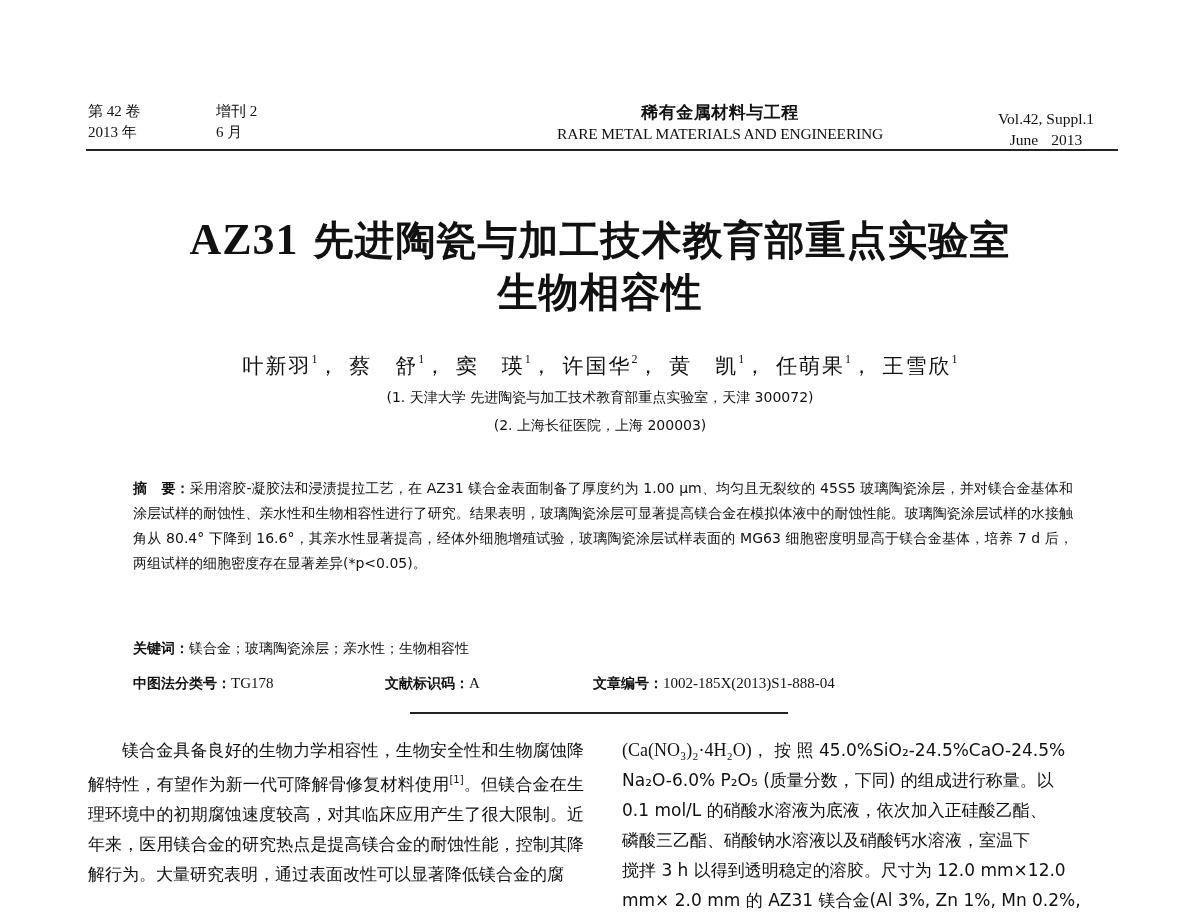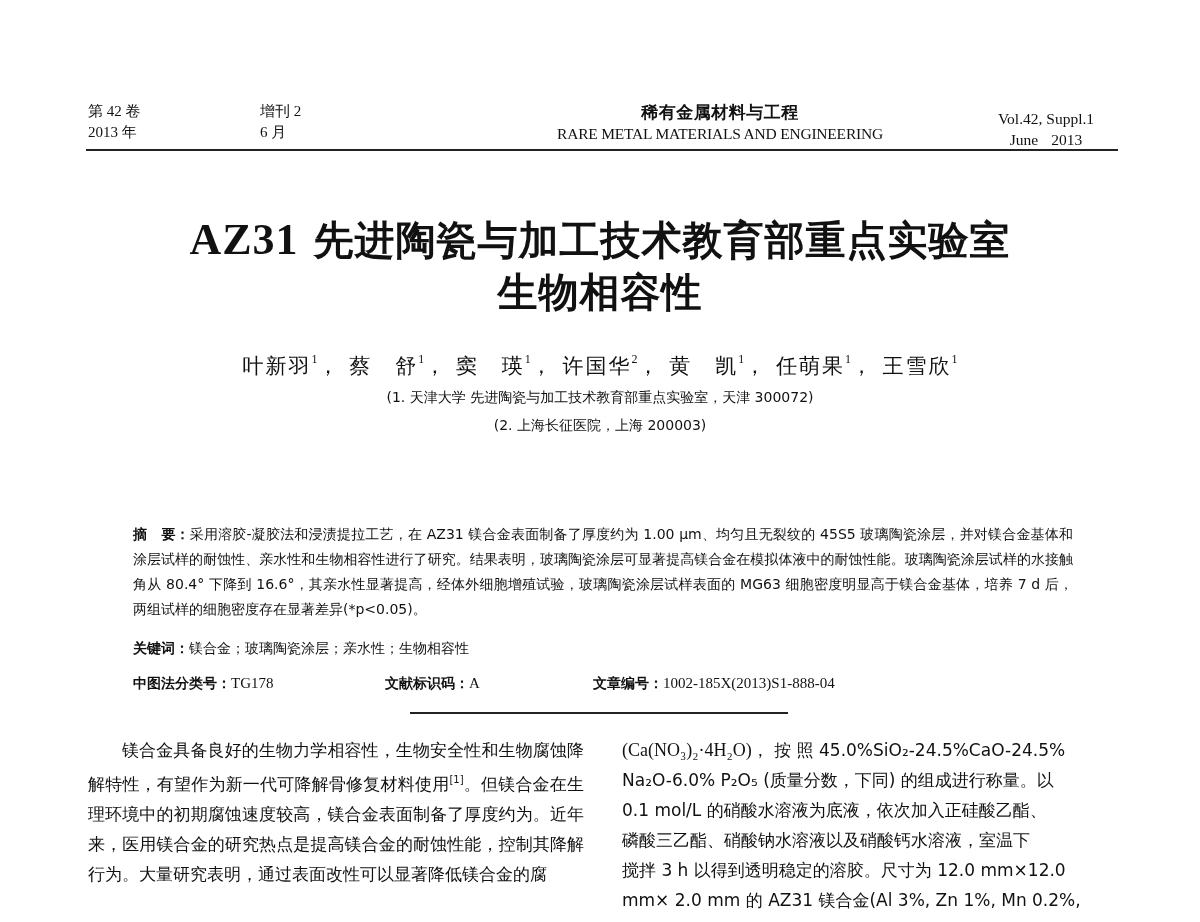--- a/index.html
+++ b/index.html
@@ -12,42 +12,42 @@
       height: 922px;
       position: relative;
       overflow: hidden;
       color: #111111;
       font-family: "DejaVu Serif", "Liberation Serif", serif;
     }
     .abs { position: absolute; }
 
     
     .hdr-left { left: 88px; top: 101px; font-size: 15px; line-height: 21px; font-family: "Liberation Serif", serif; }
-    .hdr-left .row { display: flex; gap: 44px; }
+    .hdr-left .row { display: flex; }
     .hdr-left .c1 { width: 128px; }
     .hdr-center { left: 440px; width: 560px; top: 101px; text-align: center; }
     .hdr-center .zh { font-size: 17px; font-weight: bold; line-height: 22px; font-family: "DejaVu Sans", sans-serif; letter-spacing: 0.5px; }
     .hdr-center .en { font-size: 15.5px; line-height: 21px; font-family: "Liberation Serif", serif; letter-spacing: -0.2px; }
     .hdr-right { left: 980px; width: 132px; top: 108px; text-align: center; font-size: 15.5px; line-height: 21px; font-family: "Liberation Serif", serif; }
     .hdr-right .date { display: flex; justify-content: center; gap: 13px; text-align: center; }
     .rule-top { left: 86px; top: 149px; width: 1032px; height: 2px; background: #222; }
 
     
     .title { left: 100px; width: 1000px; top: 214px; text-align: center; font-size: 40px; line-height: 52px; font-weight: bold; font-family: "DejaVu Sans", sans-serif; letter-spacing: 1px; }
     .title .az { font-family: "Liberation Serif", serif; font-weight: bold; font-size: 44px; }
 
     
     .authors { left: 100px; width: 1000px; top: 344px; text-align: center; font-size: 21px; line-height: 30px; font-family: "DejaVu Serif", serif; letter-spacing: 2px; }
     .authors sup { font-size: 12px; font-family: "Liberation Serif", serif; letter-spacing: 0; vertical-align: 10px; }
     .affil { left: 100px; width: 1000px; text-align: center; font-size: 14px; line-height: 20px; font-family: "DejaVu Sans", sans-serif; }
     .affil1 { top: 387px; }
     .affil2 { top: 415px; }
 
     
-    .abstract { left: 133px; width: 940px; top: 476px; font-size: 14px; line-height: 25px; font-family: "DejaVu Sans", sans-serif; text-align: justify; margin-top: 46px; }
+    .abstract { left: 133px; width: 940px; top: 476px; font-size: 14px; line-height: 25px; font-family: "DejaVu Sans", sans-serif; text-align: justify; }
     .abstract .lbl { font-weight: bold; }
     .meta-kw { left: 133px; top: 637px; font-size: 14px; line-height: 22px; font-family: "DejaVu Sans", sans-serif; }
     .meta-row { left: 133px; top: 672px; width: 940px; font-size: 14px; line-height: 22px; font-family: "DejaVu Sans", sans-serif; }
     .meta-row .lbl, .meta-kw .lbl { font-weight: bold; }
     .meta-row .v { font-family: "Liberation Serif", serif; font-size: 15px; }
     .meta-row .f1 { position: absolute; left: 0; }
     .meta-row .f2 { position: absolute; left: 252px; }
     .meta-row .f3 { position: absolute; left: 460px; }
     .rule-mid { left: 410px; top: 712px; width: 378px; height: 2px; background: #222; }
 
@@ -117,21 +117,21 @@
 
 <div class="abs meta-row">
   <span class="f1"><span class="lbl">中图法分类号：</span><span class="v">TG178</span></span>
   <span class="f2"><span class="lbl">文献标识码：</span><span class="v">A</span></span>
   <span class="f3"><span class="lbl">文章编号：</span><span class="v">1002-185X(2013)S1-888-04</span></span>
 </div>
 
 <div class="abs rule-mid"></div>
 
 <div class="abs col col-left">
-  <p class="indent"><span>镁合金具备良好的生物力学相容性，生物安全性和生物腐蚀降解特性，有望作为新一代可降解骨修复材料使用</span><sup>[1]</sup><span>。但镁合金在生理环境中的初期腐蚀速度较高，镁合金表面制备了厚度约为。近年来，医用镁合金的研究热点是提高镁合金的耐蚀性能，控制其降解行为。大量研究表明，通过表面改性可以显著降低镁合金的腐</span></p>
+  <p class="indent"><span>镁合金具备良好的生物力学相容性，生物安全性和生物腐蚀降解特性，有望作为新一代可降解骨修复材料使用</span><sup>[1]</sup><span>。但镁合金在生理环境中的初期腐蚀速度较高，对其临床应用产生了很大限制。近年来，医用镁合金的研究热点是提高镁合金的耐蚀性能，控制其降解行为。大量研究表明，通过表面改性可以显著降低镁合金的腐</span></p>
 </div>
 
 <div class="abs col col-right">
   <div><span class="ser">(Ca(NO₃)₂·4H₂O)</span><span>， 按 照  45.0%SiO₂-24.5%CaO-24.5%</span></div>
   <div>Na₂O-6.0% P₂O₅ (质量分数，下同) 的组成进行称量。以</div>
   <div>0.1 mol/L 的硝酸水溶液为底液，依次加入正硅酸乙酯、</div>
   <div>磷酸三乙酯、硝酸钠水溶液以及硝酸钙水溶液，室温下</div>
   <div>搅拌 3 h 以得到透明稳定的溶胶。尺寸为 12.0 mm×12.0</div>
   <div>mm×  2.0 mm 的 AZ31 镁合金(Al 3%, Zn 1%, Mn 0.2%,</div>
 </div>

